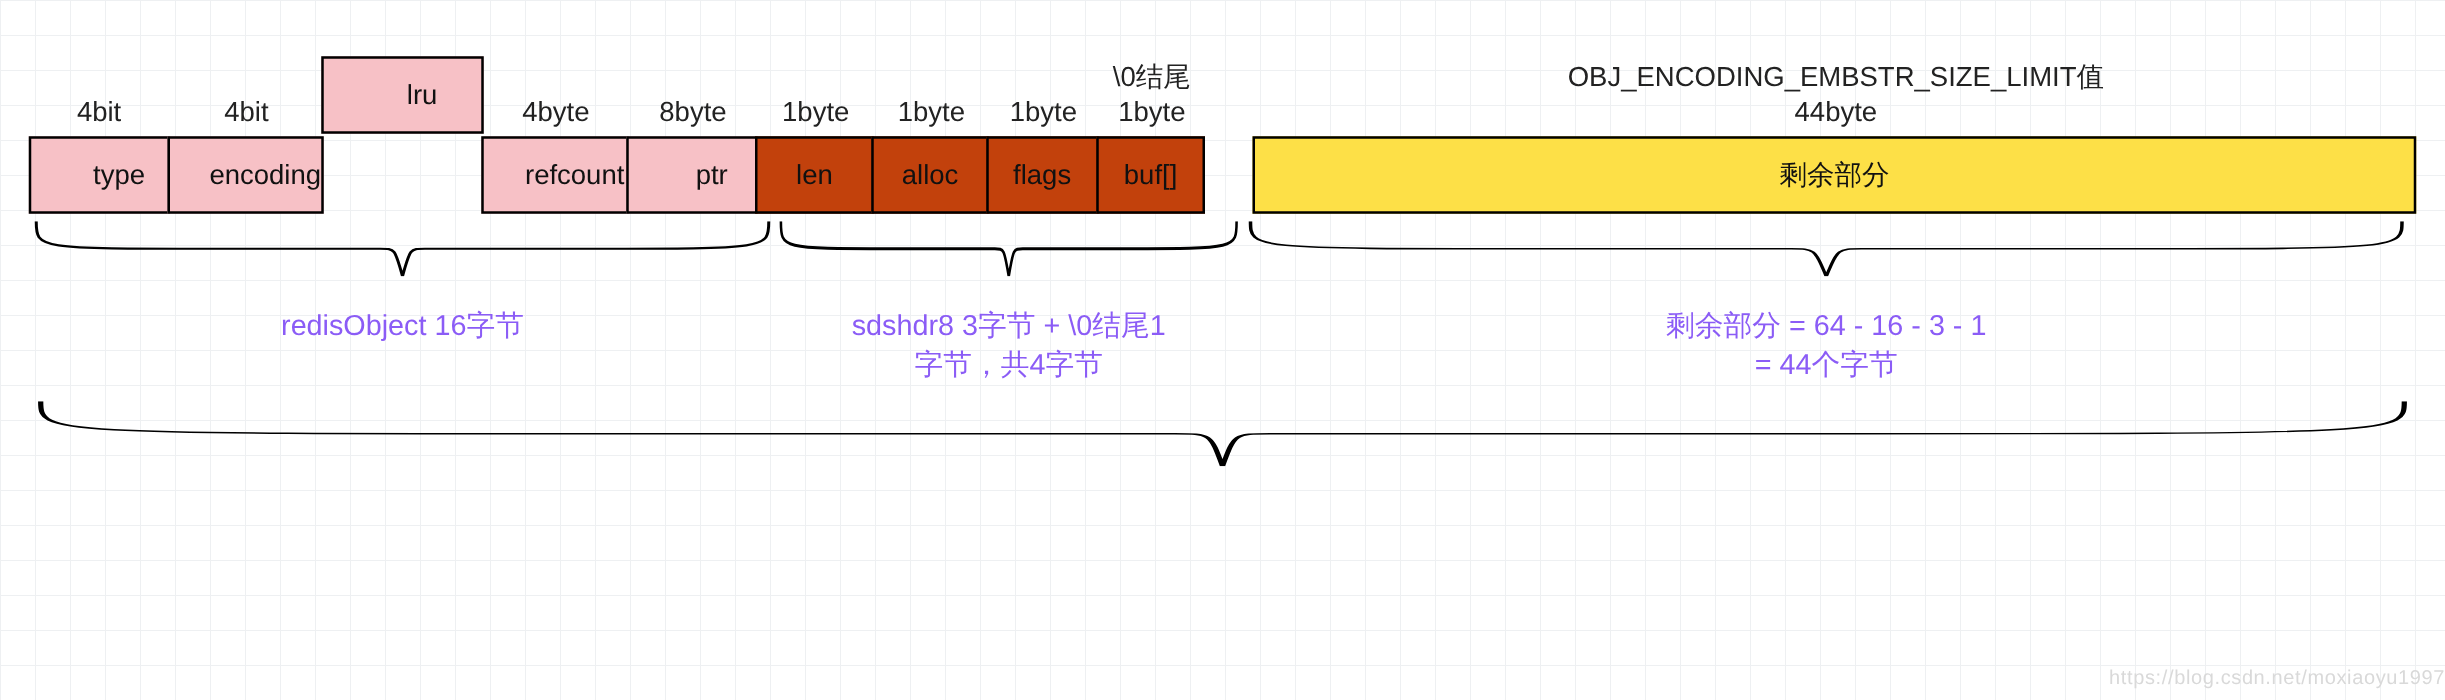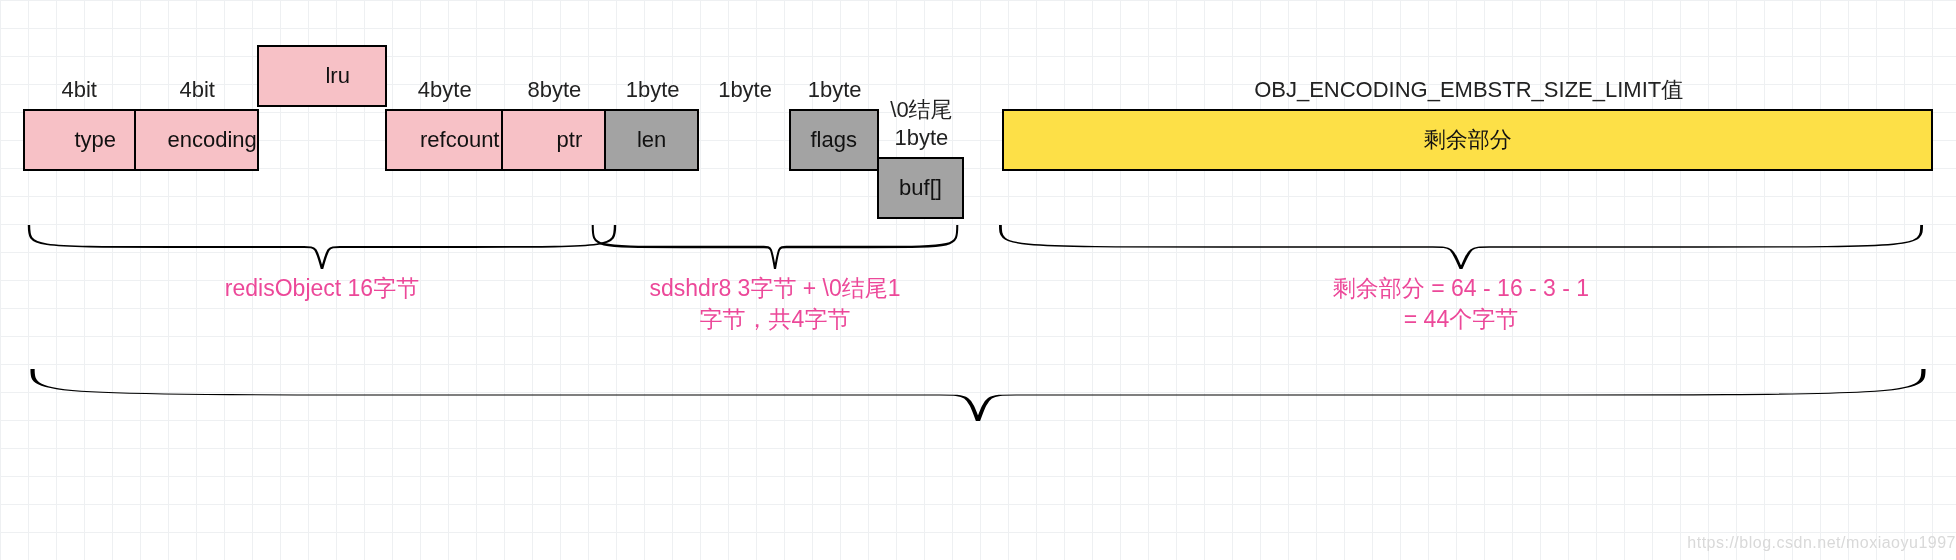--- a/index.html
+++ b/index.html
@@ -42,57 +42,57 @@
     border: 2px solid #000;
     display: flex;
     align-items: center;
     justify-content: center;
     font-size: 22px;
     color: #111;
     margin-left: -2px;
   }
   .col:first-child .cell { margin-left: 0; }
   .pink   { background: #f7c1c6; padding-left: 32px; }
-  .blue   { background: #a3a3a3; }
+  .blue   { background: #c2410c; }
   .yellow { background: #fde047; }
 
   
   .w-type     { width: 118px; }
   .w-encoding { width: 124px; }
   .w-lru      { width: 134px; }
   .w-refcount { width: 122px; }
   .w-ptr      { width: 108px; }
   .w-len      { width: 98px;  }
   .w-alloc    { width: 96px;  }
   .w-flags    { width: 92px;  }
-  .w-buf      { width: 90px; margin-top: 48px;  }
+  .w-buf      { width: 90px;  }
   .w-rest     { width: 974px; margin-left: 40px; }
 
   
   .braces-row {
     position: relative;
     height: 140px;
     margin-top: 6px;
   }
   .brace-group {
     position: absolute;
     top: 0;
     text-align: center;
   }
   .brace-svg { width: 100%; height: 44px; display: block; }
   .brace-caption {
     font-size: 23px;
-    color: #ec4899;
+    color: #8b5cf6;
     line-height: 1.35;
-    margin-top: 4px;
+    margin-top: 24px;
   }
 
   
   .g1 { left: 0;    width: 598px; }
-  .g2 { left: 566px; width: 372px; }
+  .g2 { left: 598px; width: 372px; }
   .g3 { left: 968px; width: 940px; }
 
   .total-brace {
     position: relative;
     margin-top: 4px;
     text-align: center;
   }
   .total-brace .brace-svg { height: 52px; }
   .total-caption {
     font-size: 27px;
@@ -147,37 +147,39 @@
       <div class="col w-len">
         <div class="top-label">
           <span class="line">1byte</span>
         </div>
         <div class="cell blue">len</div>
       </div>
       <div class="col w-alloc">
         <div class="top-label">
           <span class="line">1byte</span>
         </div>
+        <div class="cell blue">alloc</div>
       </div>
       <div class="col w-flags">
         <div class="top-label">
           <span class="line">1byte</span>
         </div>
         <div class="cell blue">flags</div>
       </div>
       <div class="col w-buf">
         <div class="top-label">
           <span class="line">\0结尾</span>
           <span class="line">1byte</span>
         </div>
         <div class="cell blue">buf[]</div>
       </div>
       <div class="col w-rest">
         <div class="top-label">
           <span class="line">OBJ_ENCODING_EMBSTR_SIZE_LIMIT值</span>
+          <span class="line">44byte</span>
         </div>
         <div class="cell yellow">剩余部分</div>
       </div>
     </div>
 
   <div class="braces-row">
     <div class="brace-group g1">
       <svg class="brace-svg" viewBox="0 0 100 10" preserveAspectRatio="none">
         <path d="M1 0 C1 5,1 5,25 5 L47 5 C49 5,49 5,50 10 C51 5,51 5,53 5 L75 5 C99 5,99 5,99 0" fill="none" stroke="#000" stroke-width="0.4"></path>
       </svg>

